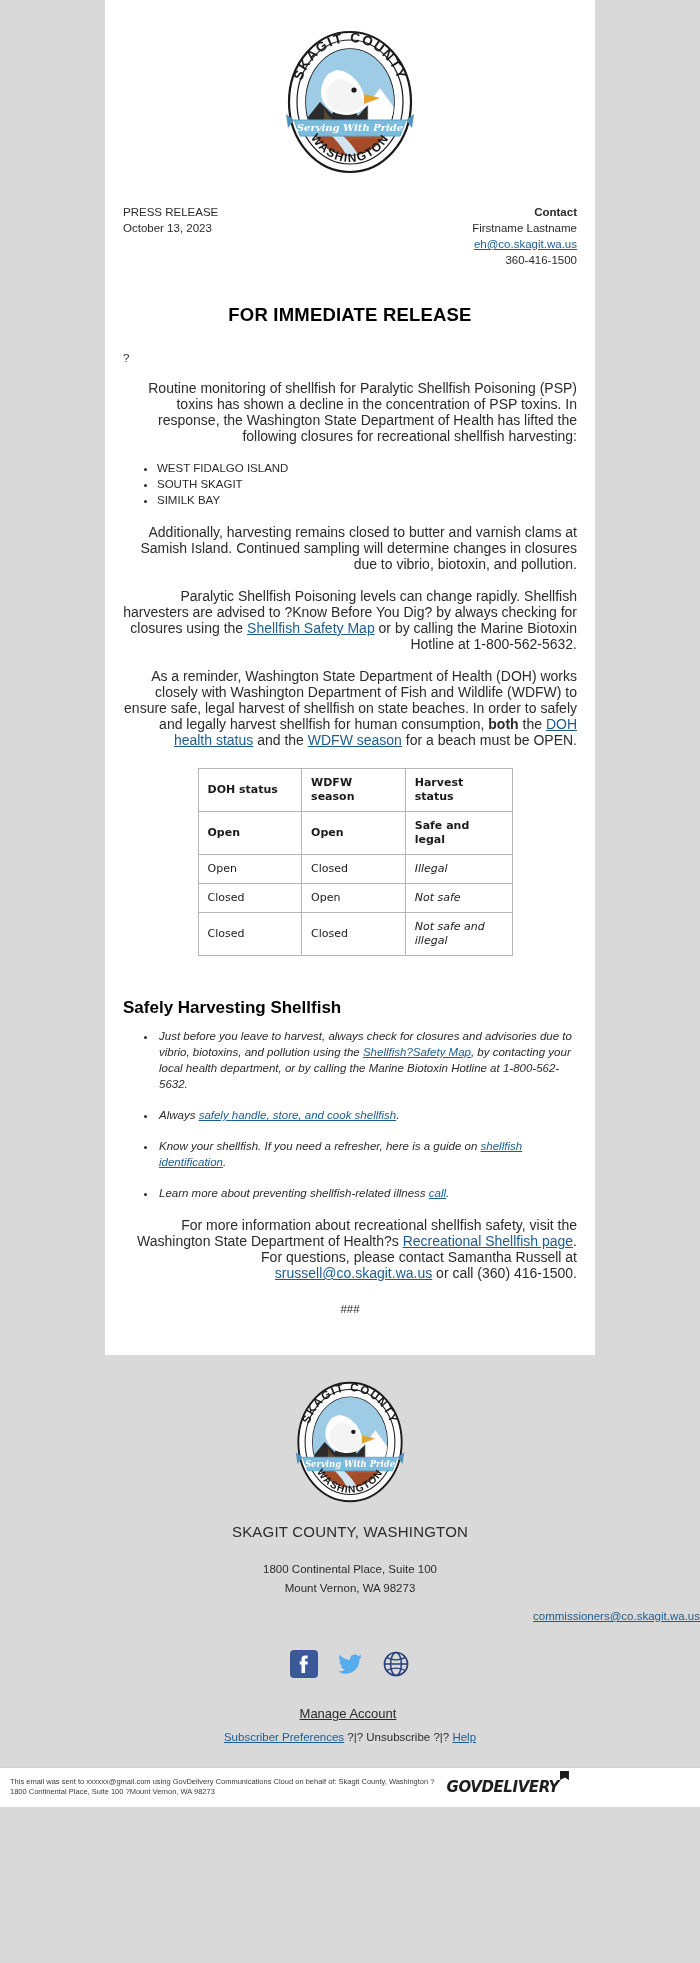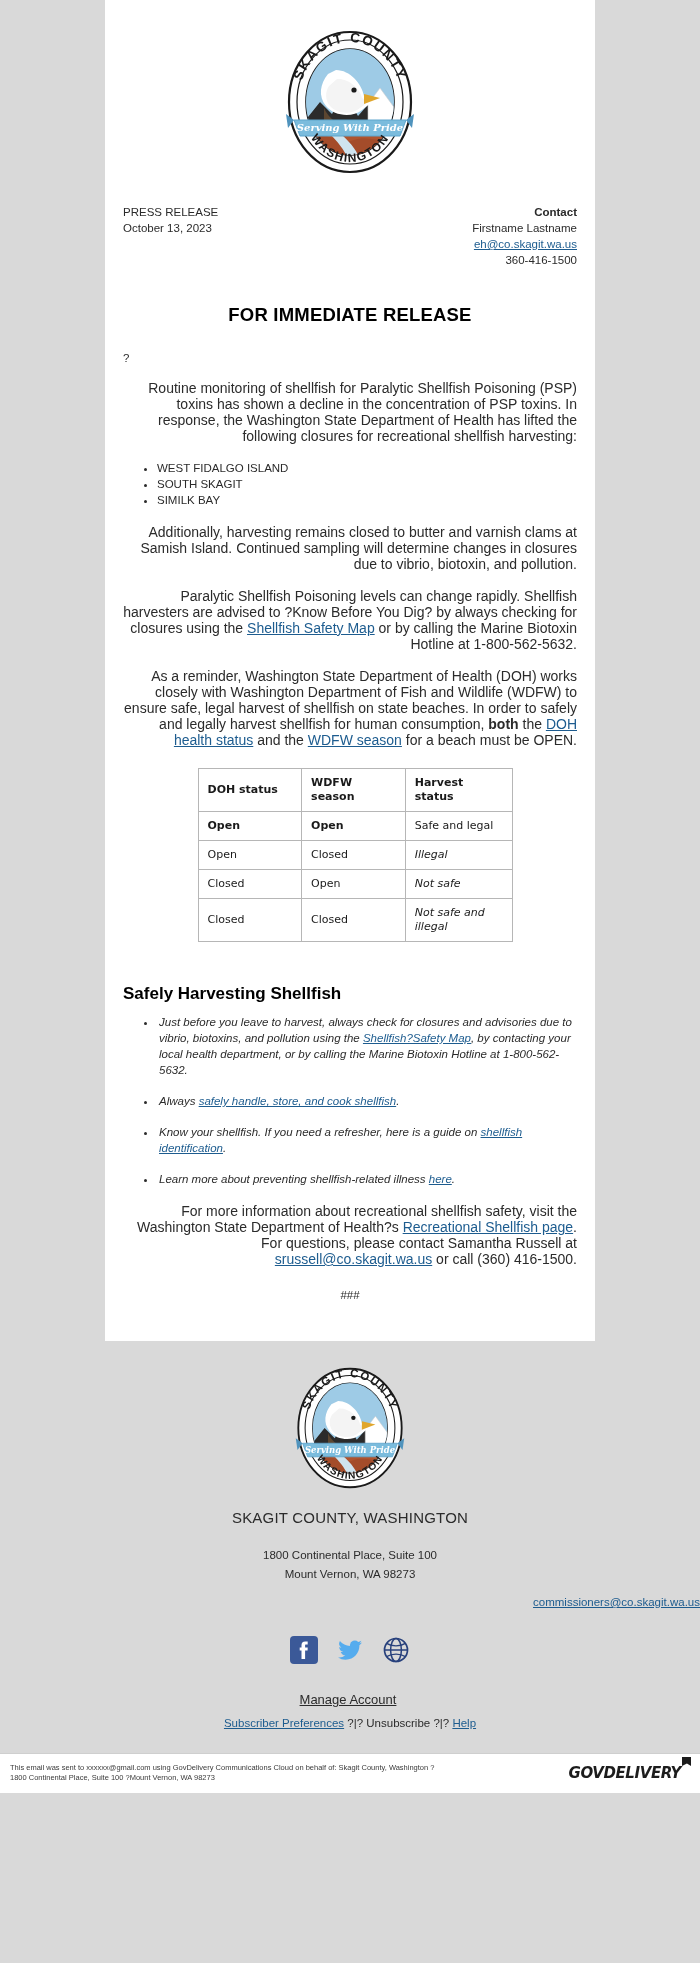--- a/index.html
+++ b/index.html
@@ -102,21 +102,21 @@
   }
   table.status td {
     border: 1px solid #b6b6b6;
     padding: 7px 9px;
     color: #1a1a1a;
     line-height: 14px;
   }
   table.status td.h { font-weight: bold; }
   table.status td.b { font-weight: bold; }
   table.status td.i { font-style: italic; }
-  table.status td.bi { font-weight: normal; margin-left: 24px; }
+  table.status td.bi { font-weight: bold; margin-left: 24px; }
   table.status col.c1 { width: 33%; }
   table.status col.c2 { width: 33%; }
   table.status col.c3 { width: 34%; }
 
   .hashes { text-align: center; font-size: 11.5px; margin: 22px 0 0 0; }
 
   
   .footer { background: #d9d9d9; padding: 26px 0 10px 0; }
   .footer-logo { text-align: center; padding-bottom: 10px; }
   .footer-title {
@@ -151,21 +151,20 @@
   .manage-links { text-align: center; font-size: 11.5px; color: #2b2b2b; }
   .manage-links .sep { color: #2b2b2b; }
 
   
   .legal {
     background: #ffffff;
     border-top: 1px solid #cfcfcf;
     margin-top: 24px;
     padding: 9px 10px 10px 10px;
     display: flex;
-    justify-content: space-between;
     align-items: center;
     gap: 12px;
   }
   .legal-text {
     font-size: 7.5px;
     line-height: 10px;
     color: #3a3a3a;
     max-width: 560px;
   }
   .gd-logo {
@@ -307,21 +306,21 @@
         </tbody>
       </table>
     </div>
 
     <h3 class="sec">Safely Harvesting Shellfish</h3>
 
     <ul class="spaced">
       <li><span>Just before you leave to harvest, always check for closures and advisories due to vibrio, biotoxins, and pollution using the </span><a class="lnk" href="#">Shellfish?Safety Map</a><span>, by contacting your local health department, or by calling the Marine Biotoxin Hotline at 1-800-562-5632.</span></li>
       <li><span>Always </span><a class="lnk" href="#">safely handle, store, and cook shellfish</a><span>.</span></li>
       <li><span>Know your shellfish. If you need a refresher, here is a guide on </span><a class="lnk" href="#">shellfish identification</a><span>.</span></li>
-      <li><span>Learn more about preventing shellfish-related illness </span><a class="lnk" href="#">here</a><span>.</span></li>
+      <li><span>Learn more about preventing shellfish-related illness </span><a class="lnk" href="#">call</a><span>.</span></li>
     </ul>
 
     <p class="body"><span>For more information about recreational shellfish safety, visit the Washington State Department of Health?s </span><a class="lnk" href="#">Recreational Shellfish page</a><span>. For questions, please contact Samantha Russell at </span><a class="lnk" href="#">srussell@co.skagit.wa.us</a><span> or call (360) 416-1500.</span></p>
 
     <div class="hashes">###</div>
   </div>
 </div>
 
 <div class="footer">
 

